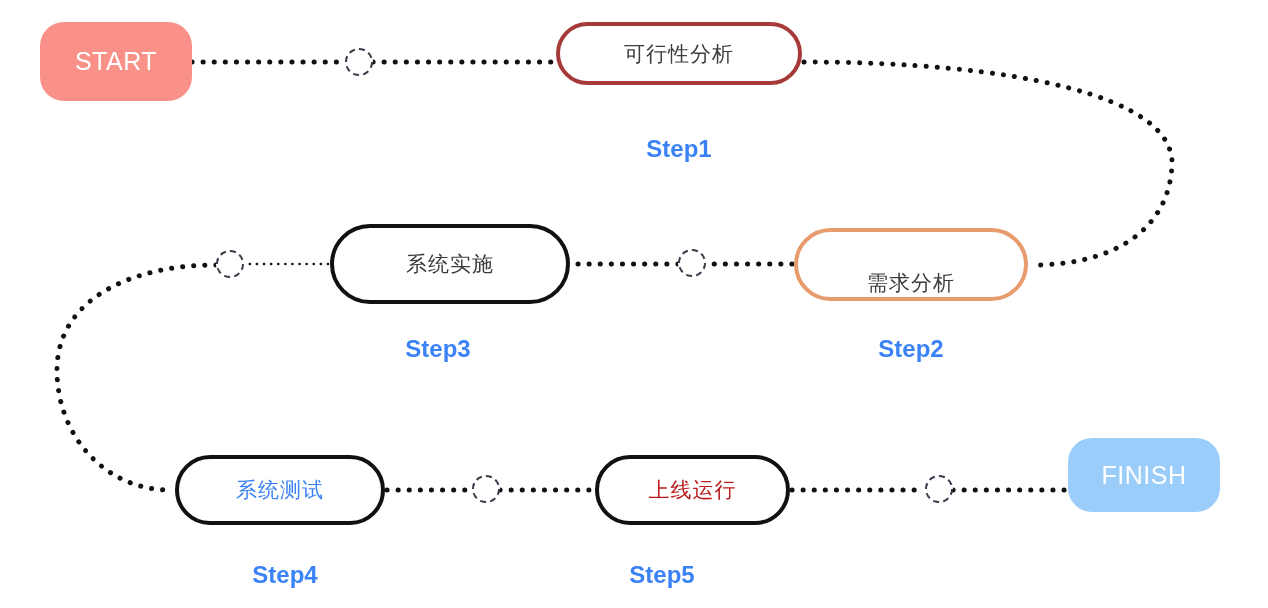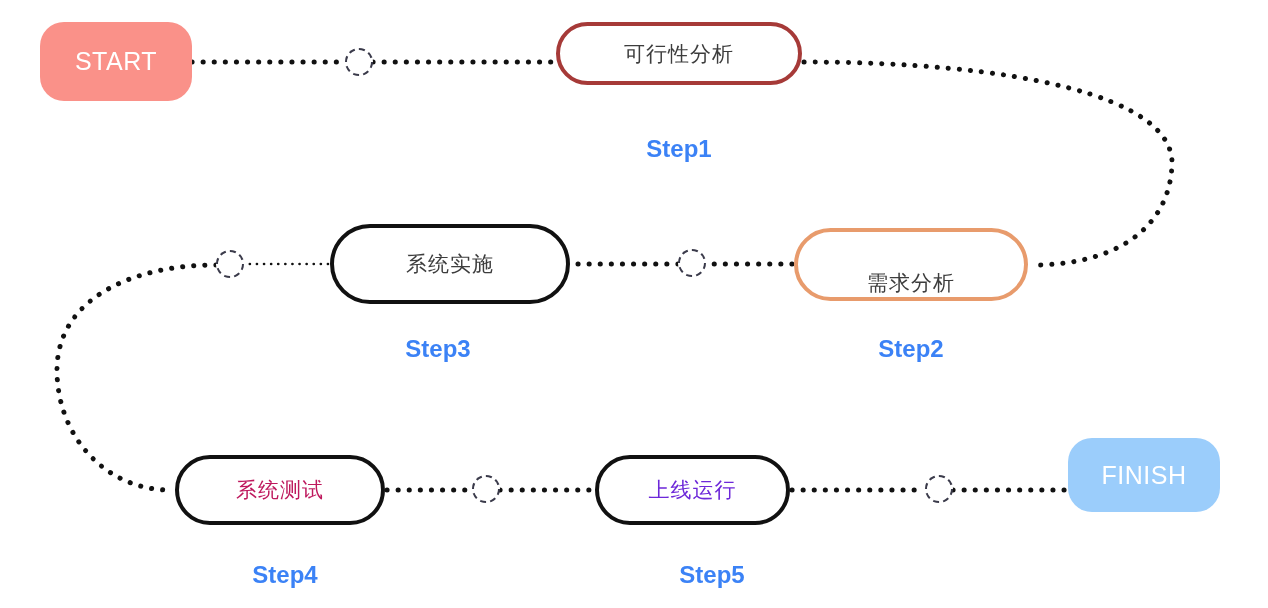--- a/index.html
+++ b/index.html
@@ -93,28 +93,28 @@
       </div>
       <div class="step-label" style="left: 679px; top: 135px;">Step1</div>
       <div class="node node-process" style="left: 794px; top: 228px; width: 234px; height: 73px; background: rgb(255, 255, 255); color: rgb(61, 61, 61); border-color: rgb(232, 155, 108); border-width: 4px; border-radius: 36.5px; align-items: flex-end;">
         <span>需求分析</span>
       </div>
       <div class="step-label" style="left: 911px; top: 335px;">Step2</div>
       <div class="node node-process" style="left: 330px; top: 224px; width: 240px; height: 80px; background: rgb(255, 255, 255); color: rgb(61, 61, 61); border-color: rgb(17, 17, 17); border-width: 4px; border-radius: 40px;">
         <span>系统实施</span>
       </div>
       <div class="step-label" style="left: 438px; top: 335px;">Step3</div>
-      <div class="node node-process" style="left: 175px; top: 455px; width: 210px; height: 70px; background: rgb(255, 255, 255); color: #be185d; border-color: rgb(17, 17, 17); border-width: 4px; border-radius: 35px;">
+      <div class="node node-process" style="left: 175px; top: 455px; width: 210px; height: 70px; background: rgb(255, 255, 255); color: #3b82f6; border-color: rgb(17, 17, 17); border-width: 4px; border-radius: 35px;">
         <span>系统测试</span>
       </div>
       <div class="step-label" style="left: 285px; top: 561px;">Step4</div>
-      <div class="node node-process" style="left: 595px; top: 455px; width: 195px; height: 70px; background: rgb(255, 255, 255); color: #6d28d9; border-color: rgb(17, 17, 17); border-width: 4px; border-radius: 35px;">
+      <div class="node node-process" style="left: 595px; top: 455px; width: 195px; height: 70px; background: rgb(255, 255, 255); color: #b91c1c; border-color: rgb(17, 17, 17); border-width: 4px; border-radius: 35px;">
         <span>上线运行</span>
       </div>
-      <div class="step-label" style="left: 712px; top: 561px;">Step5</div>
+      <div class="step-label" style="left: 662px; top: 561px;">Step5</div>
       <div class="node node-terminal" style="left: 1068px; top: 438px; width: 152px; height: 74px; background: rgb(155, 205, 251); color: rgb(255, 255, 255);">
         <span>FINISH</span>
       </div>
       <div class="conn-circle" style="left: 359px; top: 62px; width: 28px; height: 28px; border-color: rgb(58, 58, 74);"></div>
       <div class="conn-circle" style="left: 230px; top: 264px; width: 28px; height: 28px; border-color: rgb(58, 58, 74);"></div>
       <div class="conn-circle" style="left: 692px; top: 263px; width: 28px; height: 28px; border-color: rgb(58, 58, 74);"></div>
       <div class="conn-circle" style="left: 486px; top: 489px; width: 28px; height: 28px; border-color: rgb(58, 58, 74);"></div>
       <div class="conn-circle" style="left: 939px; top: 489px; width: 28px; height: 28px; border-color: rgb(58, 58, 74);"></div>
     </div>
 

